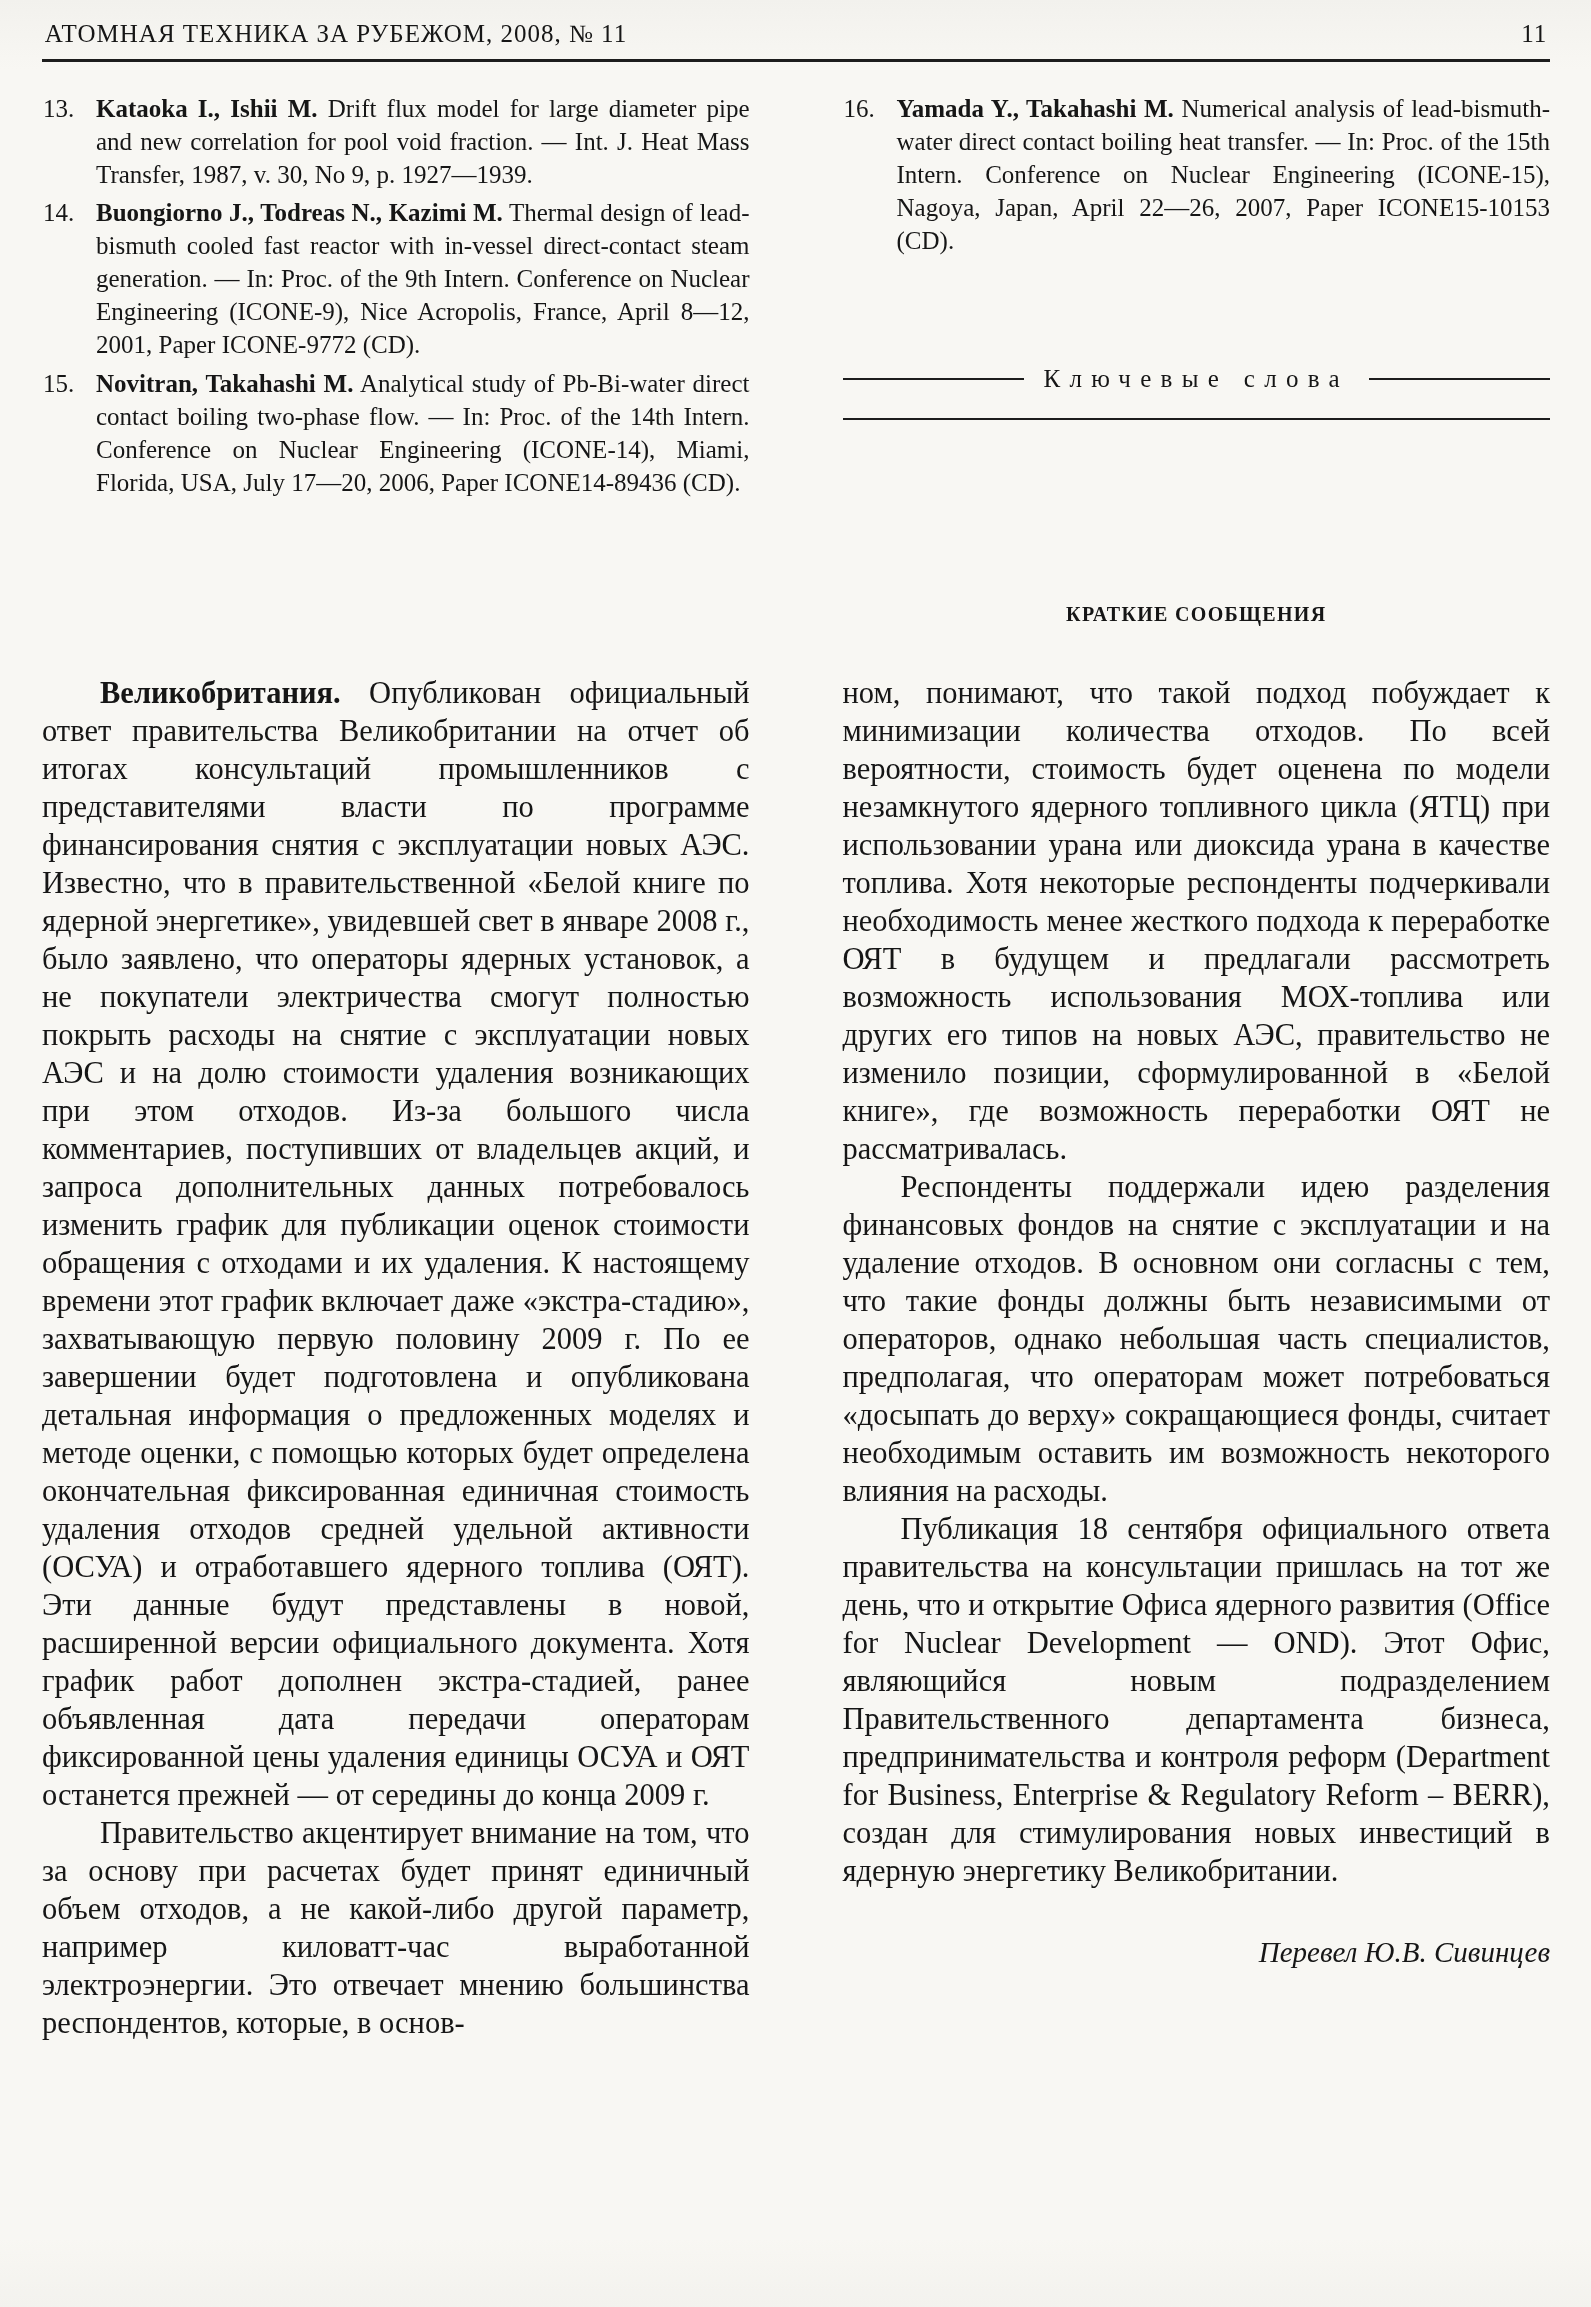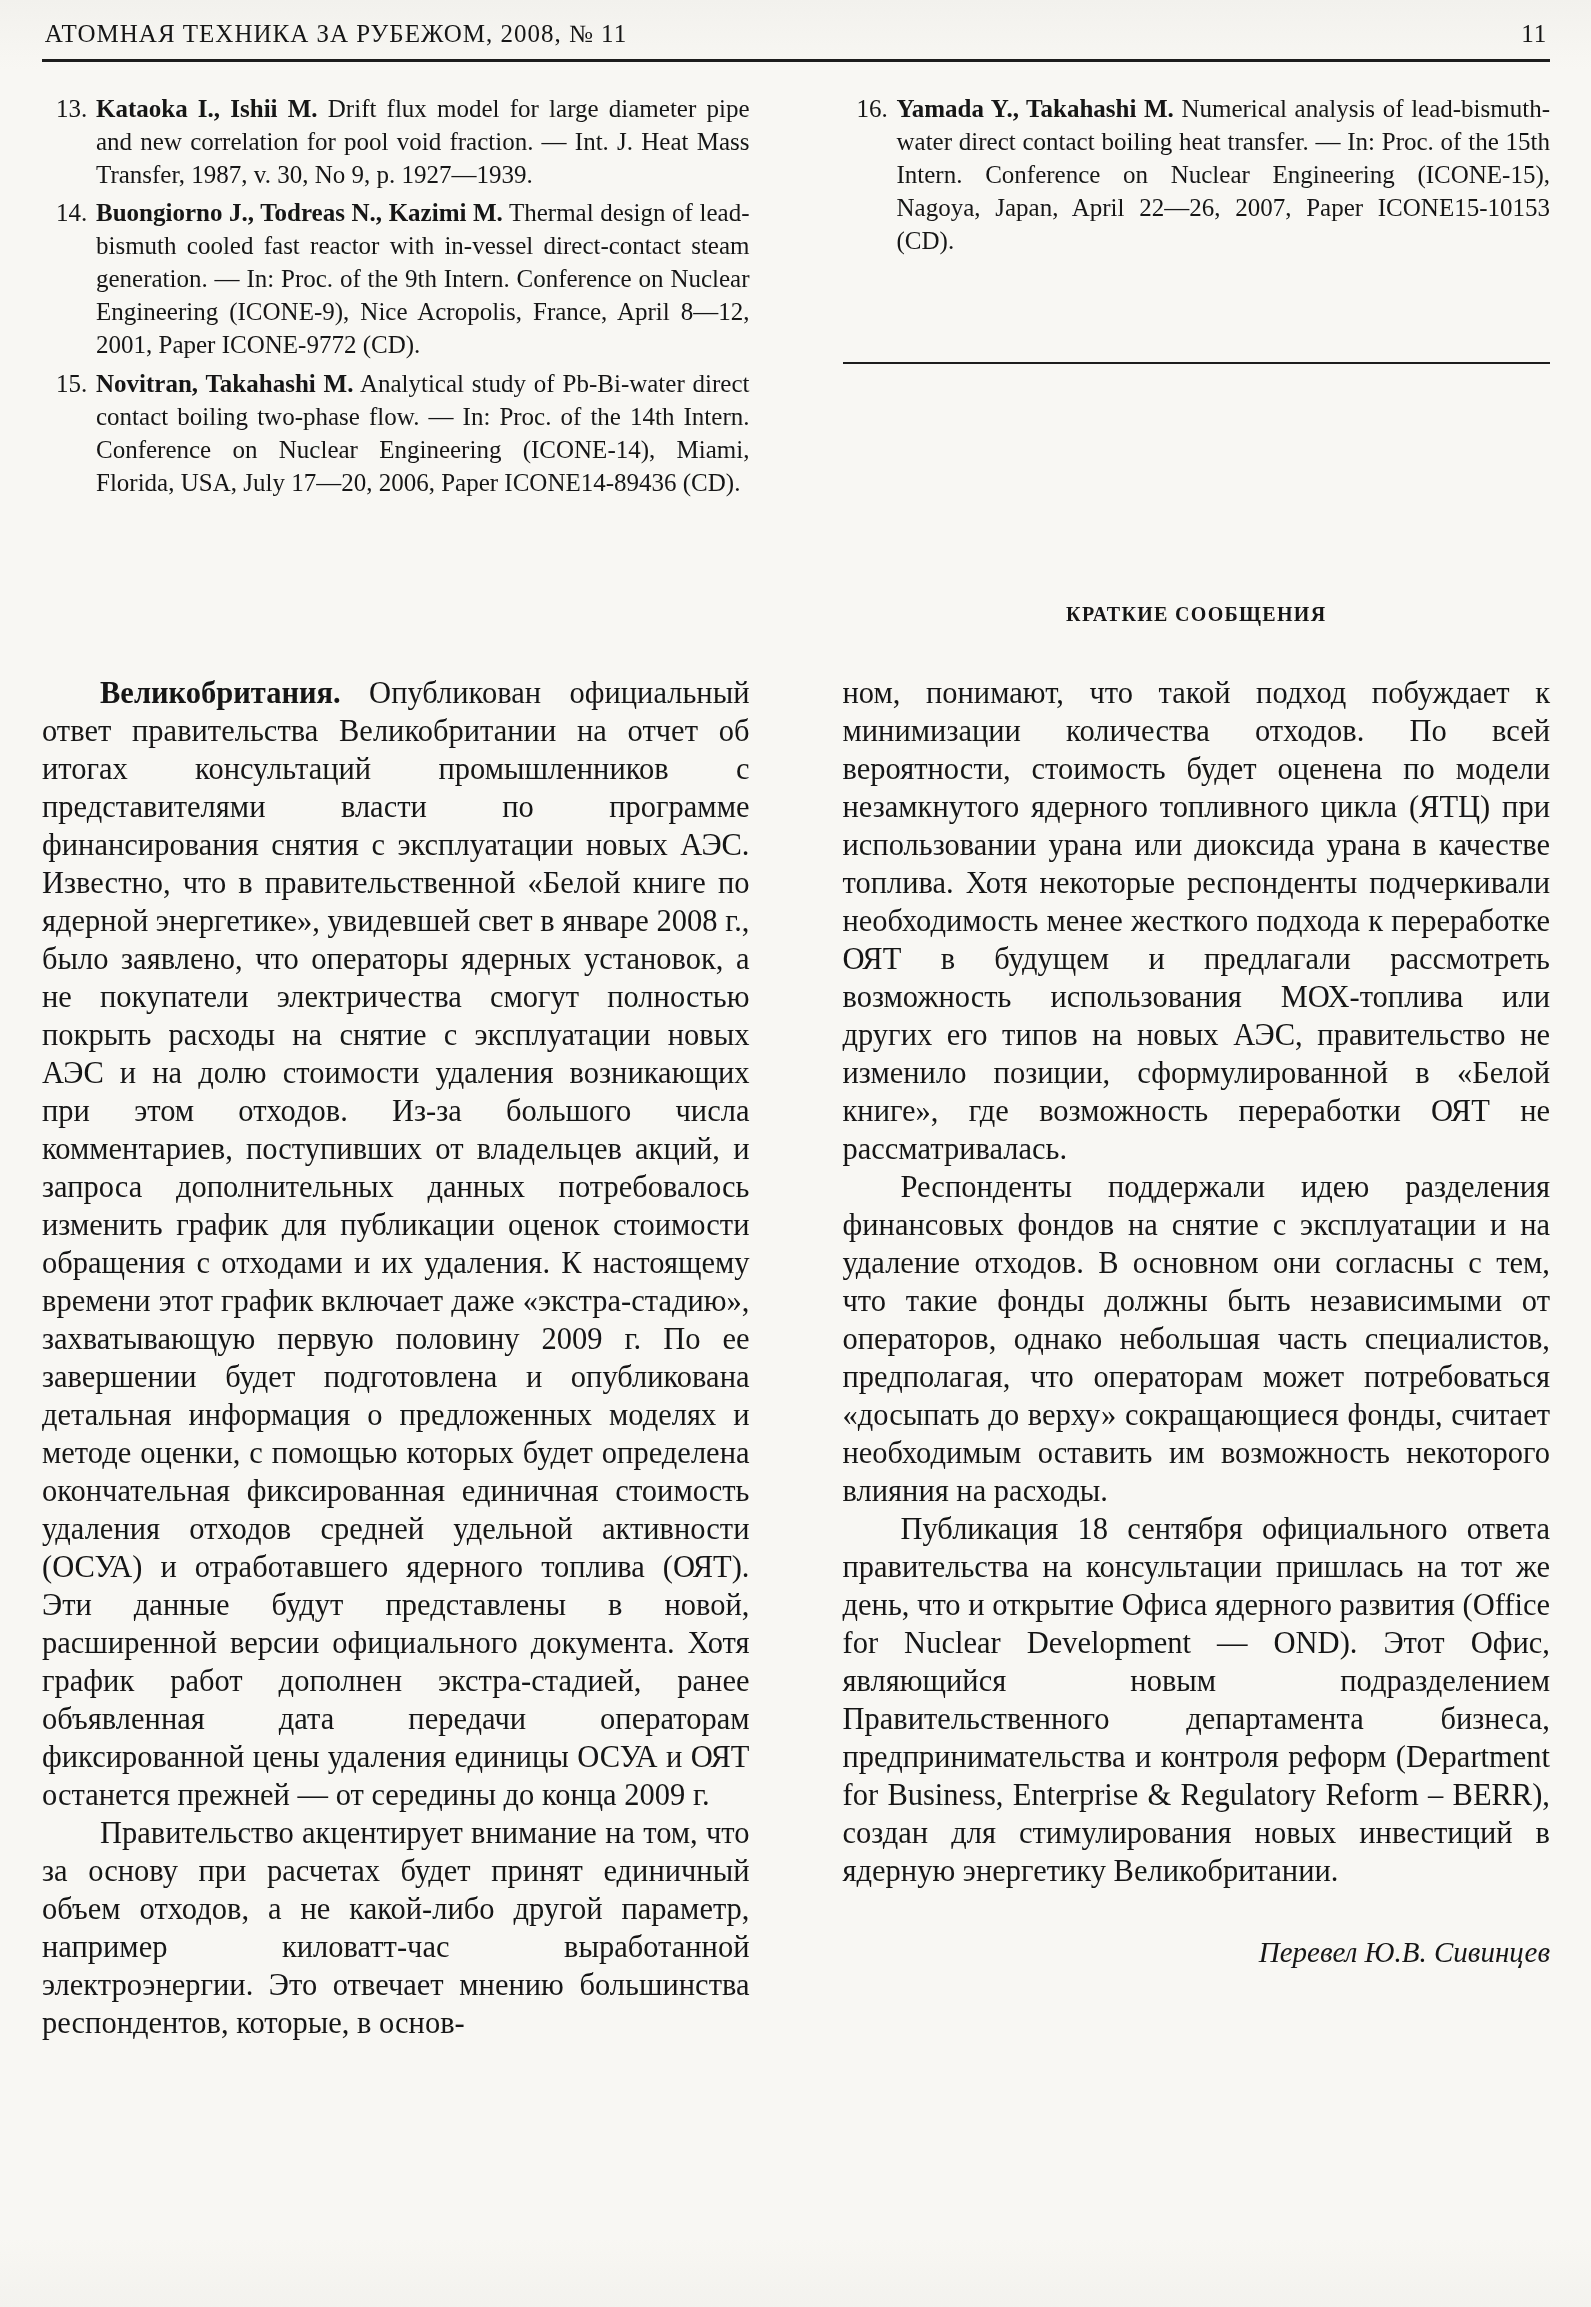--- a/index.html
+++ b/index.html
@@ -40,21 +40,21 @@
   }
   .refs-left  { grid-column: 1; grid-row: 1; }
   .refs-right { grid-column: 2; grid-row: 1; }
   .section-title { grid-column: 2; grid-row: 2; }
   .body-left  { grid-column: 1; grid-row: 3; }
   .body-right { grid-column: 2; grid-row: 3; }
 
   
   .refs { font-size: 25px; line-height: 33px; text-align: justify; }
   .ref { margin: 0 0 5.3px 0; padding-left: 54px; position: relative; }
-  .ref-num { position: absolute; left: 14px; }
+  .ref-num { position: absolute; left: 1px; }
   .ref-authors { font-weight: bold; }
 
   
   .kw { margin-top: 105px; }
   .kw-head {
     display: flex;
     align-items: center;
     gap: 20px;
     font-size: 25px;
     letter-spacing: 9.3px;
@@ -118,20 +118,25 @@
         <span class="ref-num">15.</span><b class="ref-authors">Novitran, Takahashi M.</b><span> Analytical study of Pb-Bi-water direct contact boiling two-phase flow. — In: Proc. of the 14th Intern. Conference on Nuclear Engineering (ICONE-14), Miami, Florida, USA, July 17—20, 2006, Paper ICONE14-89436 (CD).</span>
       </p>
     </section>
 
     <section class="refs refs-right">
       <p class="ref">
         <span class="ref-num">16.</span><b class="ref-authors">Yamada Y., Takahashi M.</b><span> Numerical analysis of lead-bismuth-water direct contact boiling heat transfer. — In: Proc. of the 15th Intern. Conference on Nuclear Engineering (ICONE-15), Nagoya, Japan, April 22—26, 2007, Paper ICONE15-10153 (CD).</span>
       </p>
 
       <div class="kw">
+        <div class="kw-head">
+          <span class="kw-line"></span>
+          <span class="kw-title">Ключевые слова</span>
+          <span class="kw-line"></span>
+        </div>
         <div class="kw-rule"></div>
       </div>
     </section>
 
     <h2 class="section-title">КРАТКИЕ СООБЩЕНИЯ</h2>
 
     <section class="body-col body-left">
       <p class="para indent"><b class="lead">Великобритания.</b><span> Опубликован официальный ответ правительства Великобритании на отчет об итогах консультаций промышленников с представителями власти по программе финансирования снятия с эксплуатации новых АЭС. Известно, что в правительственной «Белой книге по ядерной энергетике», увидевшей свет в январе 2008 г., было заявлено, что операторы ядерных установок, а не покупатели электричества смогут полностью покрыть расходы на снятие с эксплуатации новых АЭС и на долю стоимости удаления возникающих при этом отходов. Из-за большого числа комментариев, поступивших от владельцев акций, и запроса дополнительных данных потребовалось изменить график для публикации оценок стоимости обращения с отходами и их удаления. К настоящему времени этот график включает даже «экстра-стадию», захватывающую первую половину 2009 г. По ее завершении будет подготовлена и опубликована детальная информация о предложенных моделях и методе оценки, с помощью которых будет определена окончательная фиксированная единичная стоимость удаления отходов средней удельной активности (ОСУА) и отработавшего ядерного топлива (ОЯТ). Эти данные будут представлены в новой, расширенной версии официального документа. Хотя график работ дополнен экстра-стадией, ранее объявленная дата передачи операторам фиксированной цены удаления единицы ОСУА и ОЯТ останется прежней — от середины до конца 2009 г.</span></p>
       <p class="para indent"><span>Правительство акцентирует внимание на том, что за основу при расчетах будет принят единичный объем отходов, а не какой-либо другой параметр, например киловатт-час выработанной электроэнергии. Это отвечает мнению большинства респондентов, которые, в основ-</span></p>
     </section>

